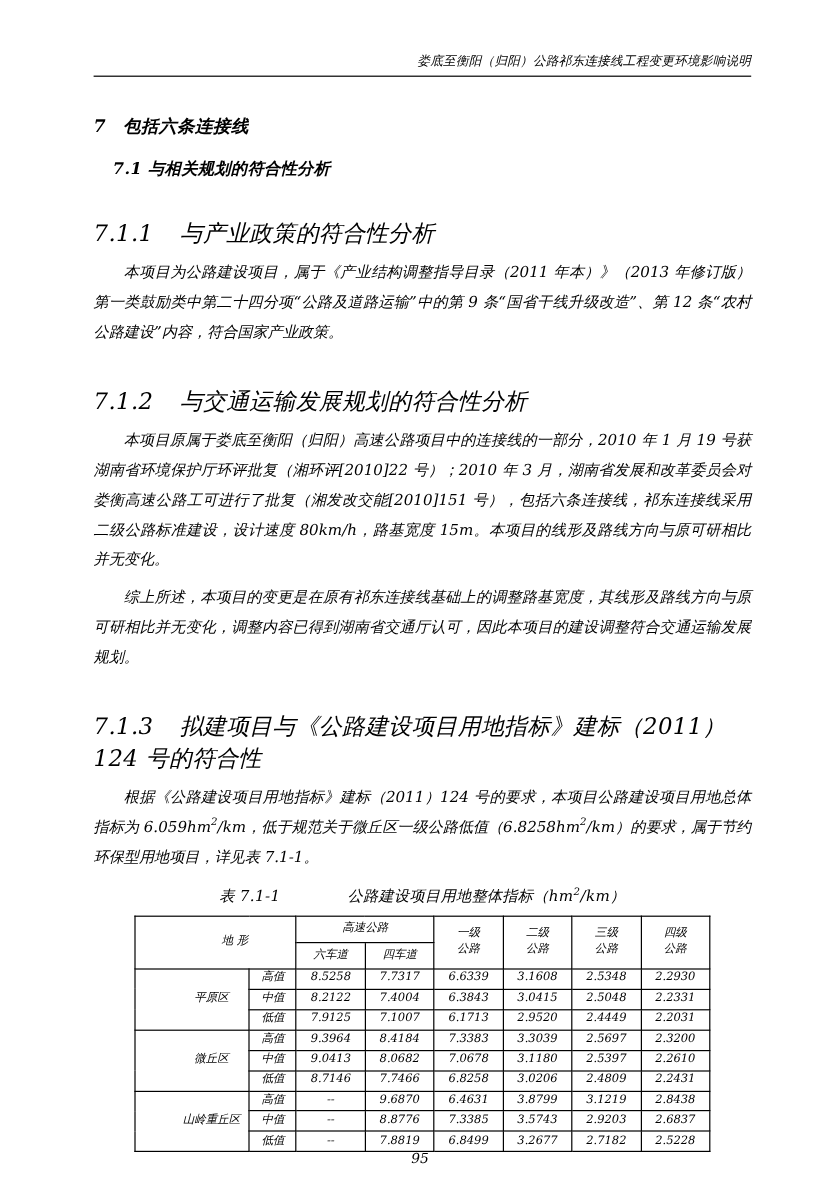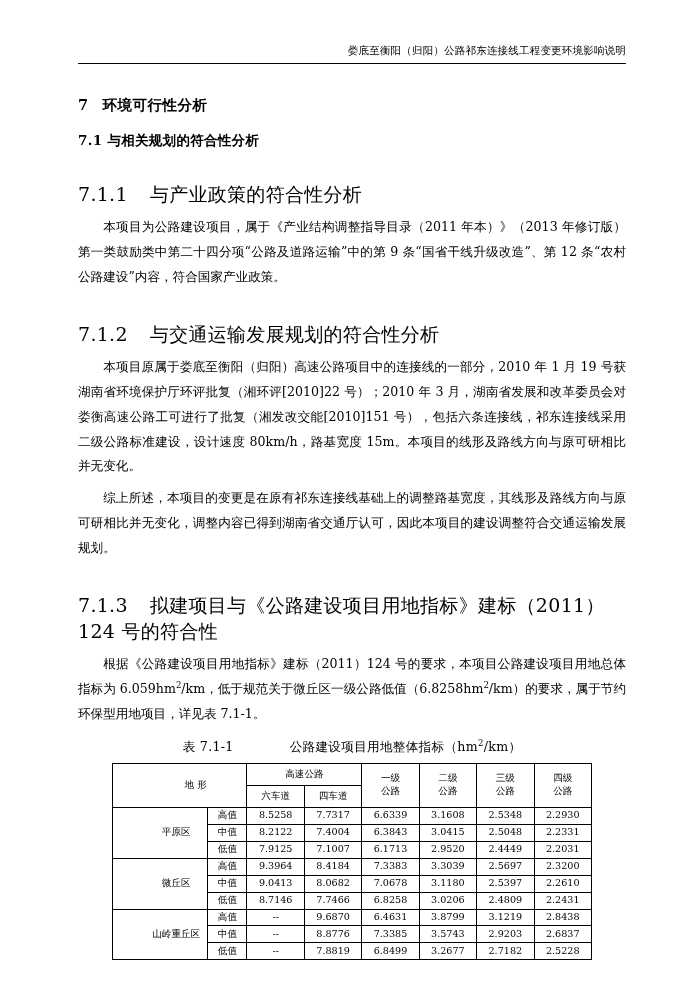--- a/index.html
+++ b/index.html
@@ -9,20 +9,21 @@
   }
   .page {
     width: 700px;
     height: 990px;
     background: #ffffff;
     position: relative;
     box-sizing: border-box;
     font-family: "DejaVu Serif", serif;
     color: #000;
     overflow: hidden;
+    font-style: italic;
   }
   .content {
     position: absolute;
     left: 78px;
     right: 74px;
     top: 44px;
     bottom: 40px;
   }
   .header {
     text-align: right;
@@ -38,20 +39,21 @@
     margin-top: 32px;
     margin-bottom: 0;
     letter-spacing: 0.5px;
   }
   .h1 .num { margin-right: 14px; }
   .h2 {
     font-size: 13.5px;
     font-weight: bold;
     margin-top: 17px;
     letter-spacing: 0.3px;
+    margin-left: 16px;
   }
   .h3 {
     font-size: 19px;
     margin-top: 32px;
     letter-spacing: 0.3px;
   }
   .h3 .num { margin-right: 22px; }
   p.body {
     font-size: 12.6px;
     line-height: 1.98;
@@ -99,21 +101,21 @@
 </style>
 </head>
 <body>
 
 <div class="page">
   <div class="content">
 
     <div class="header">娄底至衡阳（归阳）公路祁东连接线工程变更环境影响说明</div>
 
     <div class="h1">
-      <span class="num">7</span><span>环境可行性分析</span>
+      <span class="num">7</span><span>包括六条连接线</span>
     </div>
 
     <div class="h2">7.1  与相关规划的符合性分析</div>
 
     <div class="h3">
       <span class="num">7.1.1</span><span>与产业政策的符合性分析</span>
     </div>
 
     <p class="body">本项目为公路建设项目，属于《产业结构调整指导目录（2011 年本）》（2013 年修订版）第一类鼓励类中第二十四分项“公路及道路运输”中的第 9 条“国省干线升级改造”、第 12 条“农村公路建设”内容，符合国家产业政策。</p>
 
@@ -243,13 +245,14 @@
             <td class="val">7.8819</td>
             <td class="val">6.8499</td>
             <td class="val">3.2677</td>
             <td class="val">2.7182</td>
             <td class="val">2.5228</td>
           </tr>
         </tbody>
     </table>
 
   </div>
+  <div class="pagenum">95</div>
 </div>
 
 </body></html>

